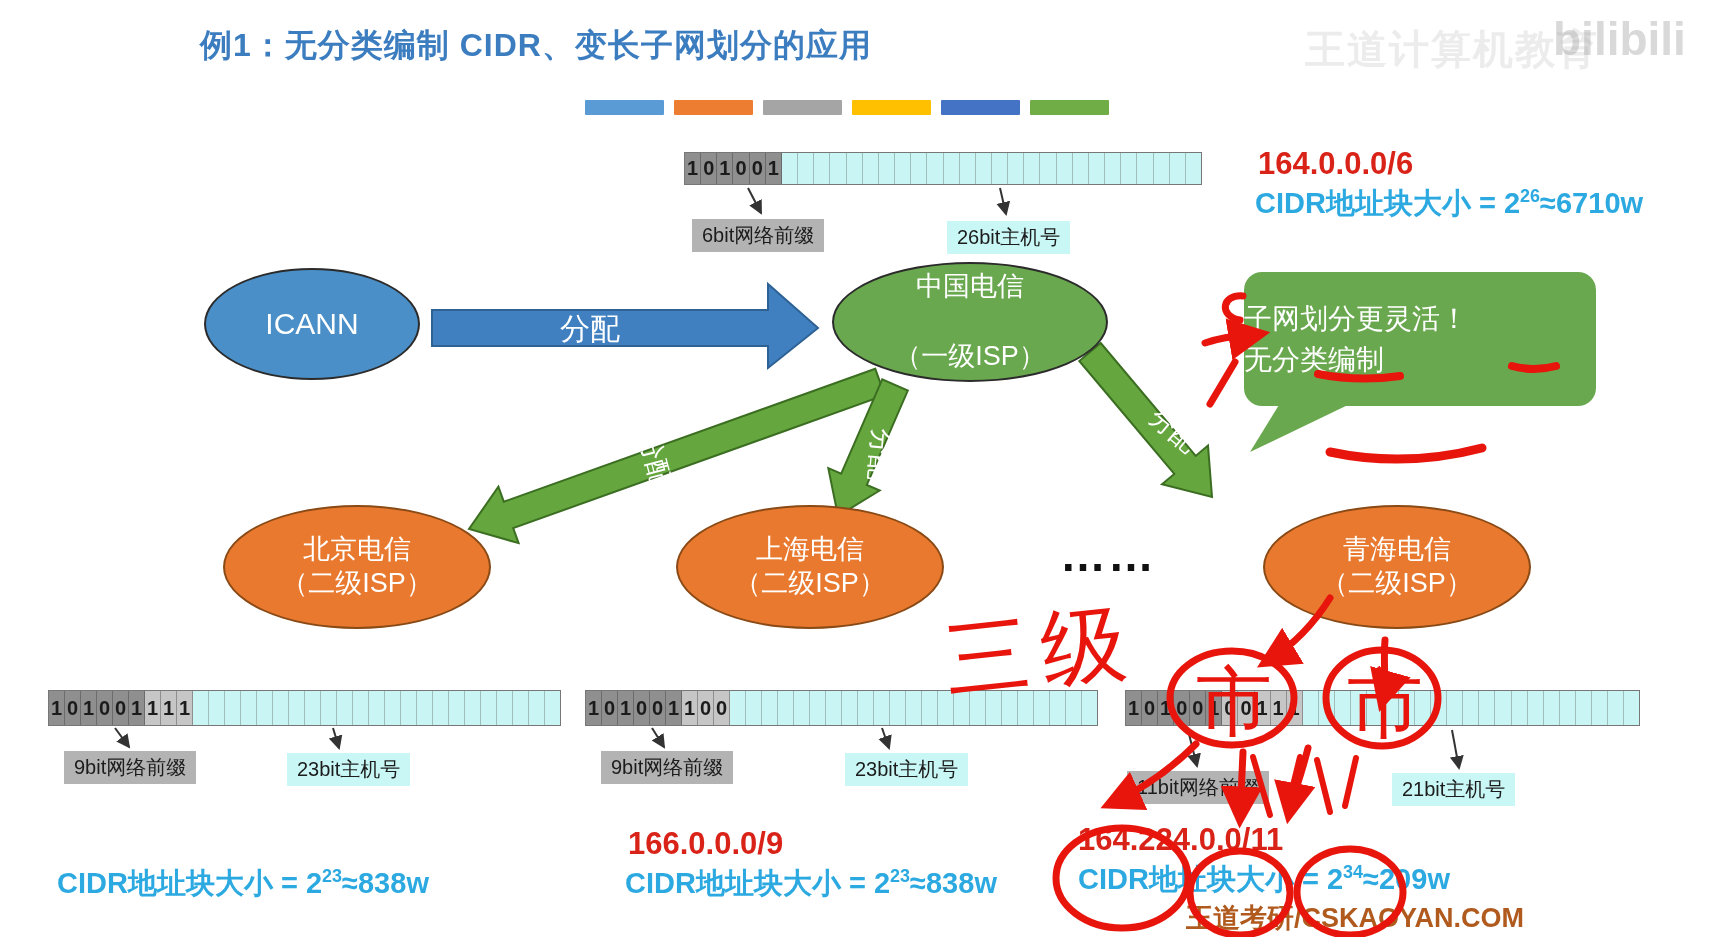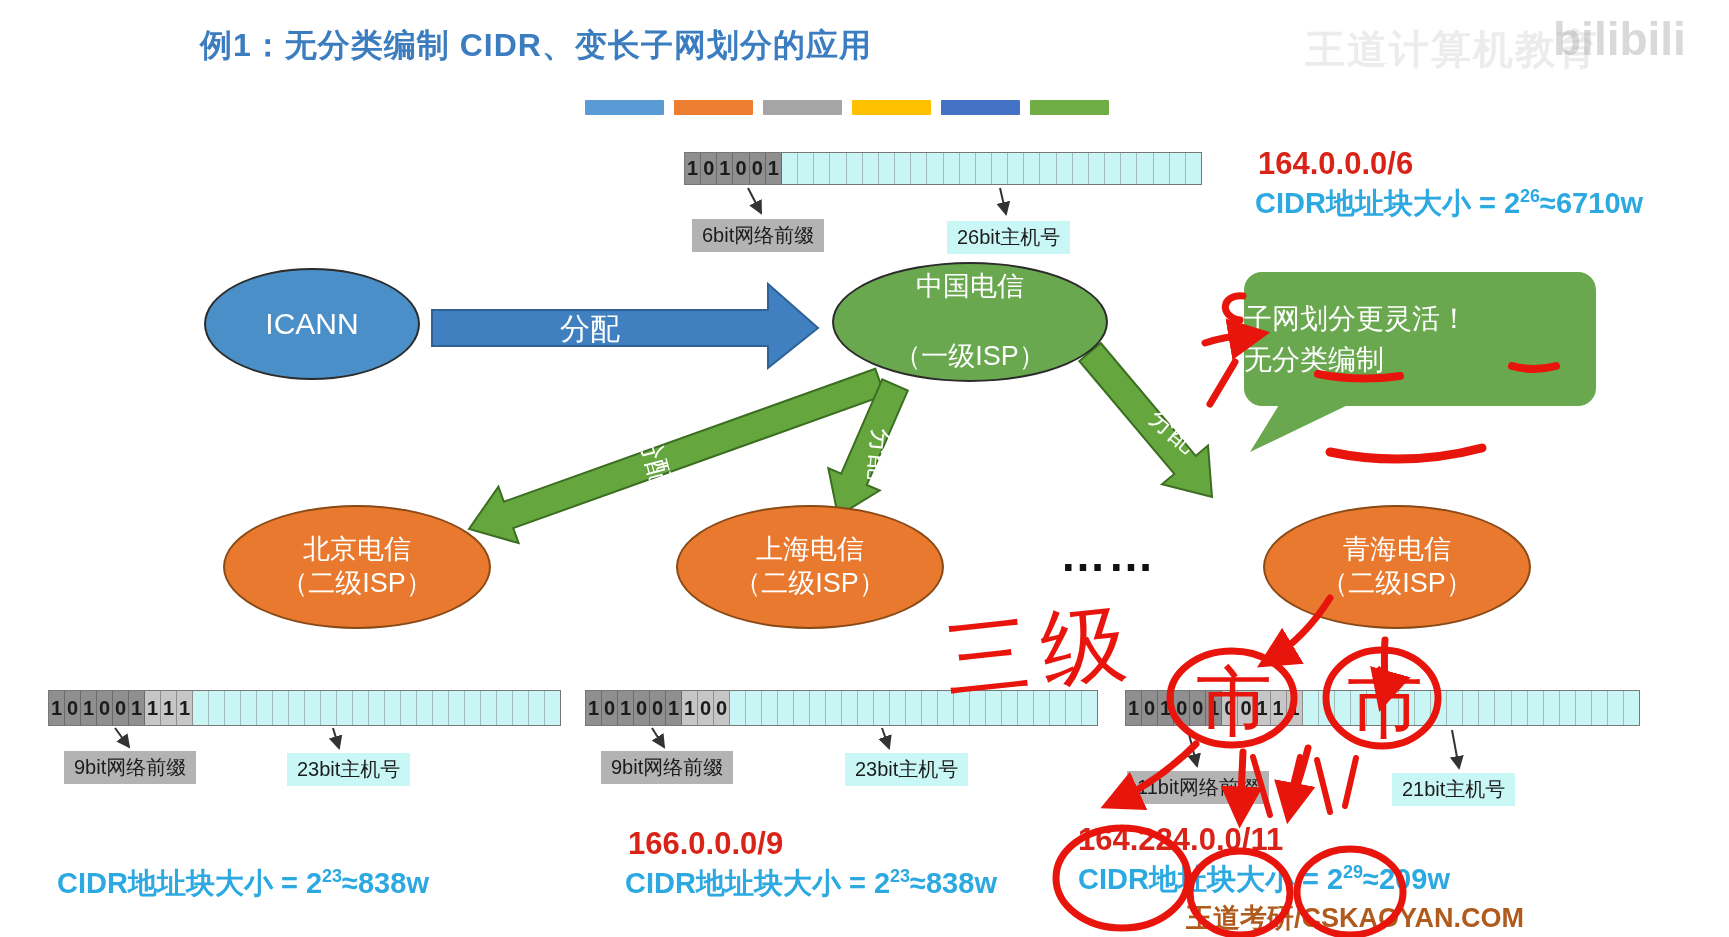--- a/index.html
+++ b/index.html
@@ -279,21 +279,21 @@
       <div class="cell host"></div>
       <div class="cell host"></div>
       <div class="cell host"></div>
       <div class="cell host"></div>
       <div class="cell host"></div>
     </div>
   <div class="abs tag gray" style="left:1127px;top:771px;">11bit网络前缀</div>
   <div class="abs tag cyan" style="left:1392px;top:773px;">21bit主机号</div>
   <div class="abs cidr-red" style="left:1078px;top:822px;">164.224.0.0/11</div>
   <div class="abs cidr-blue" style="left:1078px;top:860px;">
-    <span>CIDR地址块大小 = 2</span><sup>29</sup><span>≈209w</span>
+    <span>CIDR地址块大小 = 2</span><sup>34</sup><span>≈209w</span>
   </div>
 
   <div class="abs footer" style="left:1186px;top:900px;">王道考研/CSKAOYAN.COM</div>
 
   <svg class="ink" width="1729" height="937">
     <g stroke="#E8150D" stroke-width="7" fill="none" stroke-linecap="round">
 
       <path d="M 1243,296 C 1222,294 1218,316 1240,320"></path>
       <path d="M 1205,343 C 1232,334 1248,336 1260,334" marker-end="url(#rh2)"></path>
       <path d="M 1235,362 L 1210,404"></path>

